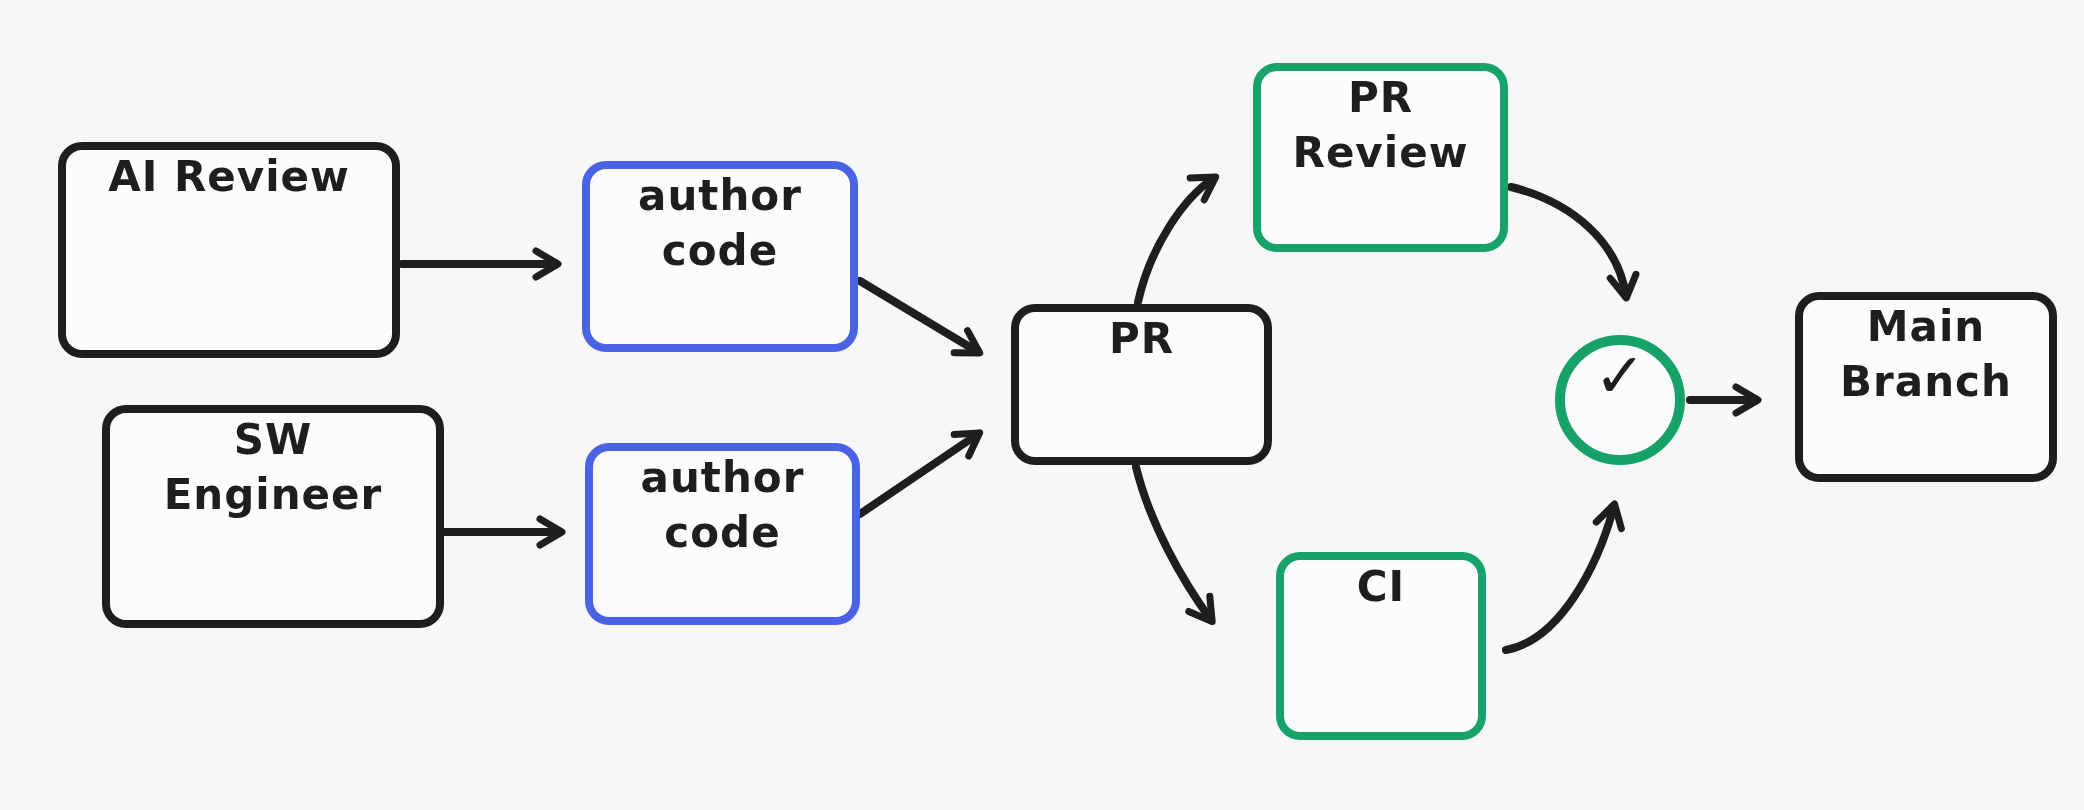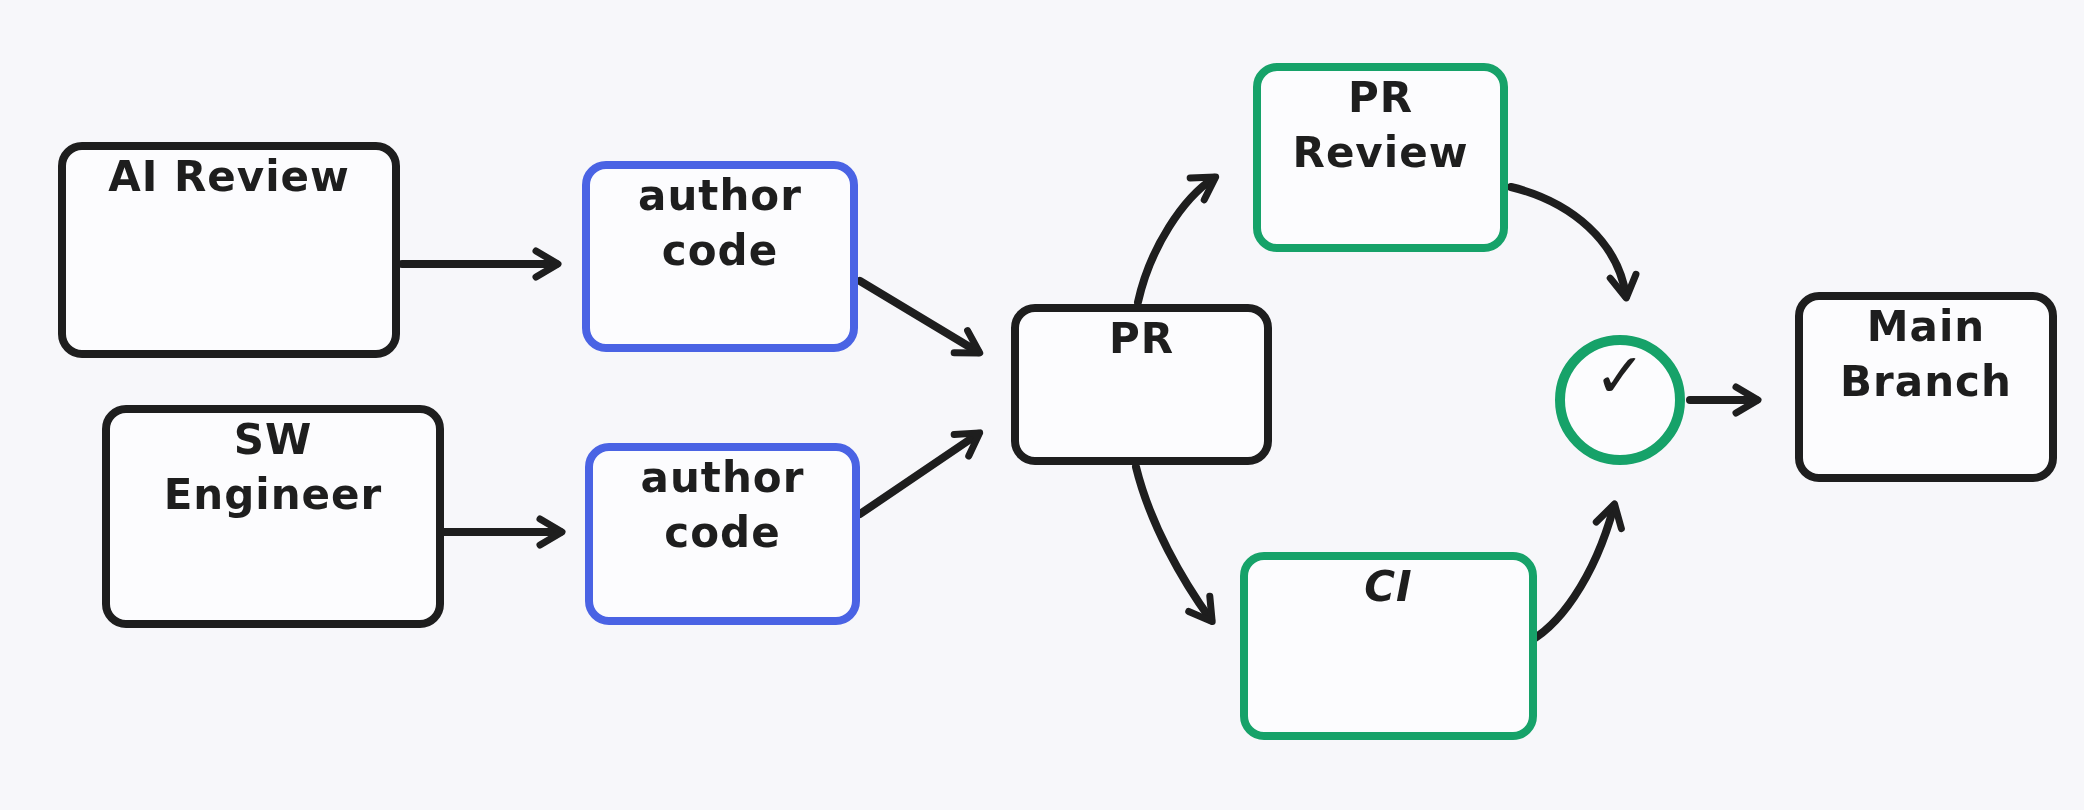--- a/index.html
+++ b/index.html
@@ -101,21 +101,21 @@
 
   <div class="node" style="left:1011px; top:304px; width:261px; height:161px;">
     <span>PR</span>
   </div>
 
   <div class="node green" style="left:1253px; top:63px; width:255px; height:189px;">
     <span>PR
 Review</span>
   </div>
 
-  <div class="node green" style="left:1240px; top:552px; width:297px; height:188px;font-style:italic;">
+  <div class="node green" style="left:1276px; top:552px; width:210px; height:188px;">
     <span>CI</span>
   </div>
 
   <div class="node green circle" style="left:1555px; top:335px; width:130px; height:130px;">
     <span>✓</span>
   </div>
 
   <div class="node" style="left:1795px; top:292px; width:262px; height:190px;">
     <span>Main
 Branch</span>

